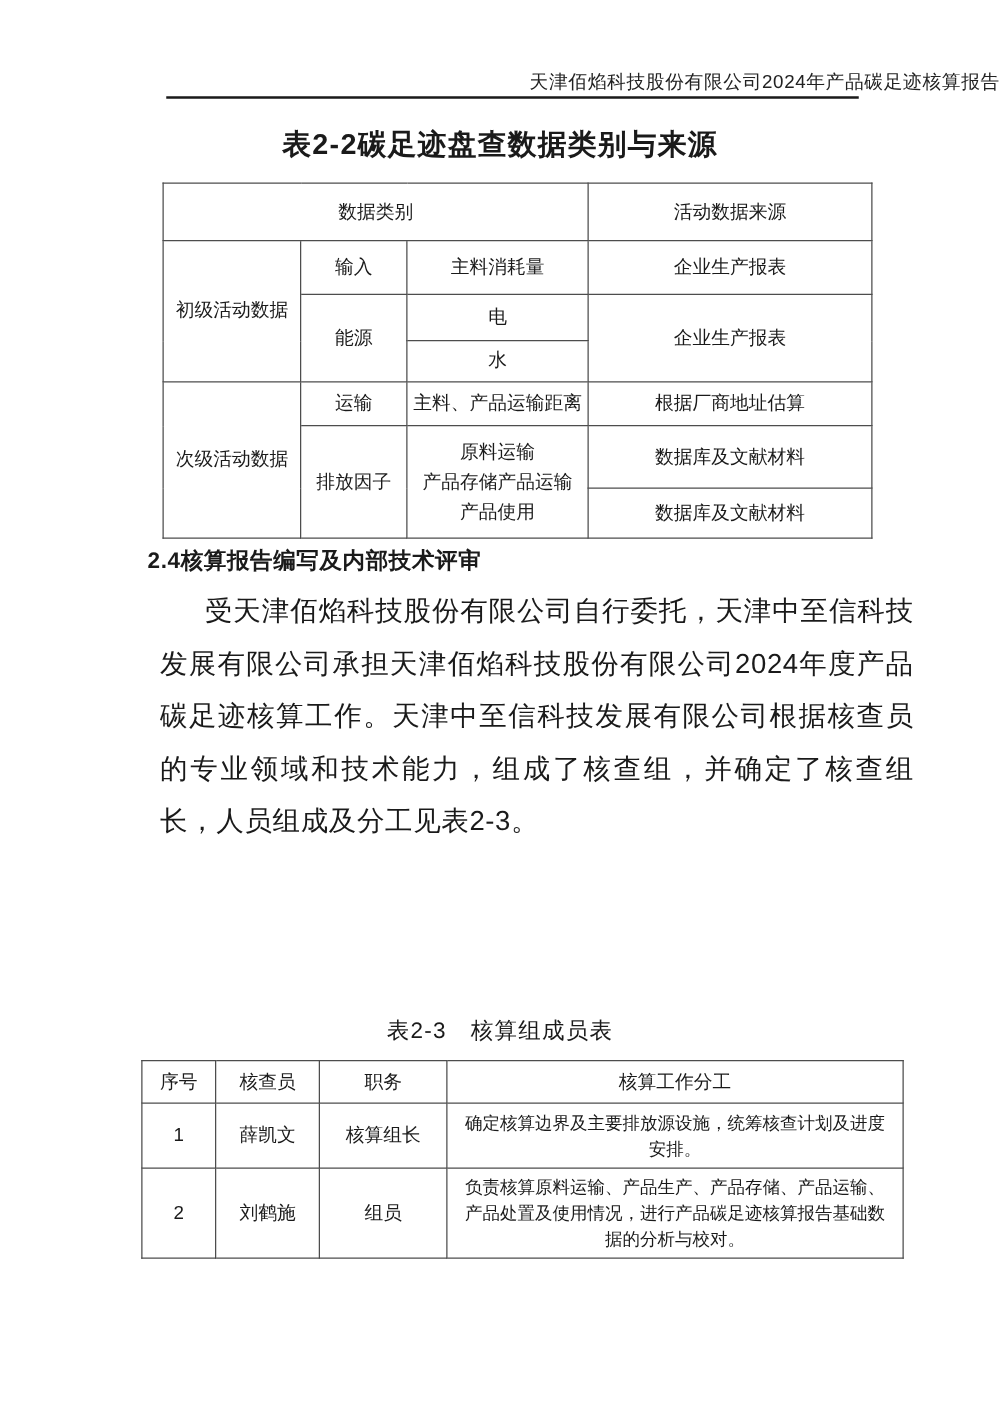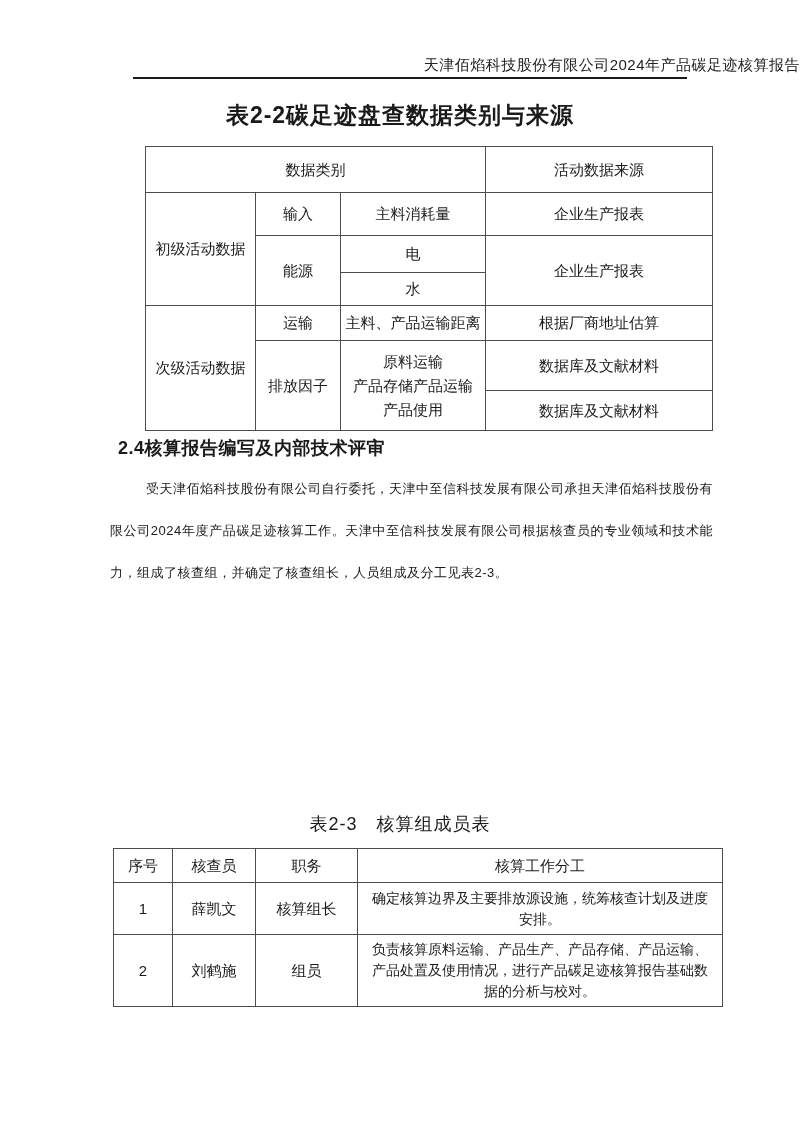--- a/index.html
+++ b/index.html
@@ -17,21 +17,21 @@
     background:#1a1a1a;
   }
   .t22-title {
     position:absolute; top:100px; left:0; width:100%;
     text-align:center; font-size:23px; font-weight:bold; letter-spacing:1px;
   }
   table.doc-table {
     position:absolute; border-collapse:collapse; table-layout:fixed;
     background:#fff;
   }
-  table.t22 { left:145px; top:146px; width:567px; }
+  table.t22 { left:130px; top:146px; width:567px; }
   table.t23 { left:113px; top:848px; width:609px; }
   .doc-table td {
     border:1px solid #4d4d4d; text-align:center; vertical-align:middle;
     font-size:15px; padding:0 4px; line-height:1.45; word-break:break-all;
   }
   .t22 .c1 { width:110px; } .t22 .c2 { width:85px; }
   .t22 .c3 { width:145px; } .t22 .c4 { width:227px; }
   .t22 tr.rh { height:46px; }
   .t22 tr.r1 { height:43px; } .t22 tr.r2 { height:37px; }
   .t22 tr.r3 { height:33px; } .t22 tr.r4 { height:35px; }
@@ -40,22 +40,22 @@
   .t23 .c1 { width:59px; } .t23 .c2 { width:83px; }
   .t23 .c3 { width:102px; } .t23 .c4 { width:365px; }
   .t23 tr.rh { height:34px; }
   .t23 tr.r1 { height:52px; } .t23 tr.r2 { height:71px; }
   .t23 td.duty { font-size:14px; line-height:21px; padding:4px 8px; }
   .section-heading {
     position:absolute; top:436px; left:110px; width:610px;
     font-size:18px; font-weight:bold; letter-spacing:0.5px;margin-left:8px;
   }
   .body-para {
-    position:absolute; left:110px; width:603px;
-    font-size:13px; line-height:42px; text-align:justify;
+    position:absolute; left:128px; width:603px;
+    font-size:22px; line-height:42px; text-align:justify;
     text-indent:36px; letter-spacing:0.5px; word-break:break-all;
   }
   .para1 { top:468px; }
   .para2 { top:633px; }
   .t23-title {
     position:absolute; top:812px; left:0; width:100%;
     text-align:center; font-size:18px; font-weight:normal; letter-spacing:1px;
   }
   .page-number {
     position:absolute; top:1057px; left:0; width:100%;

